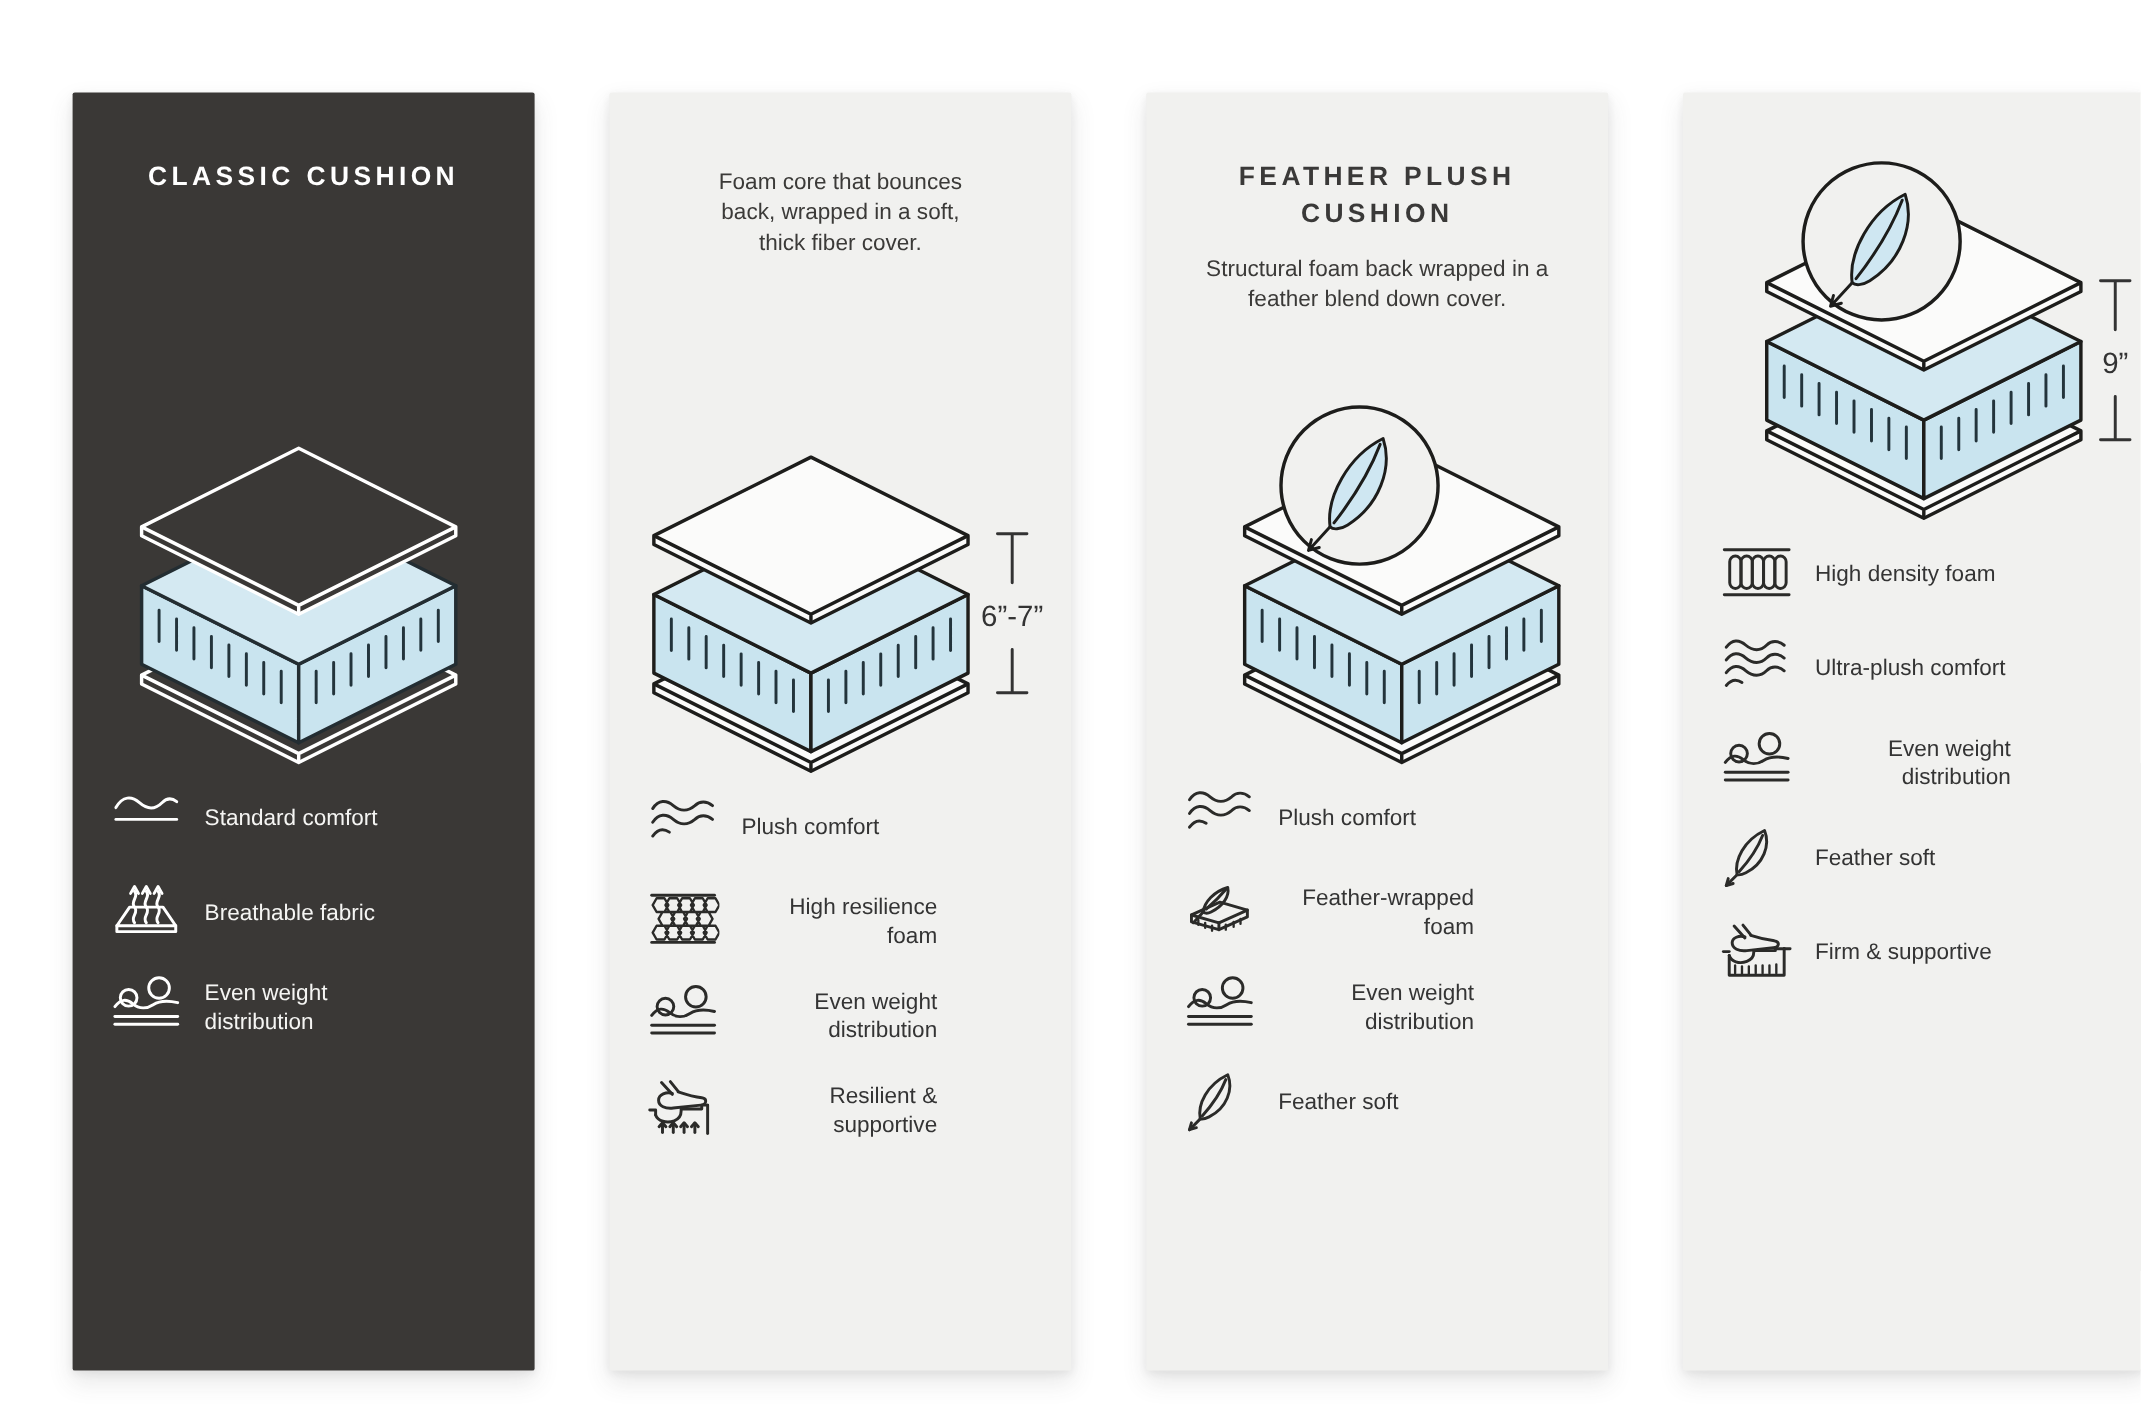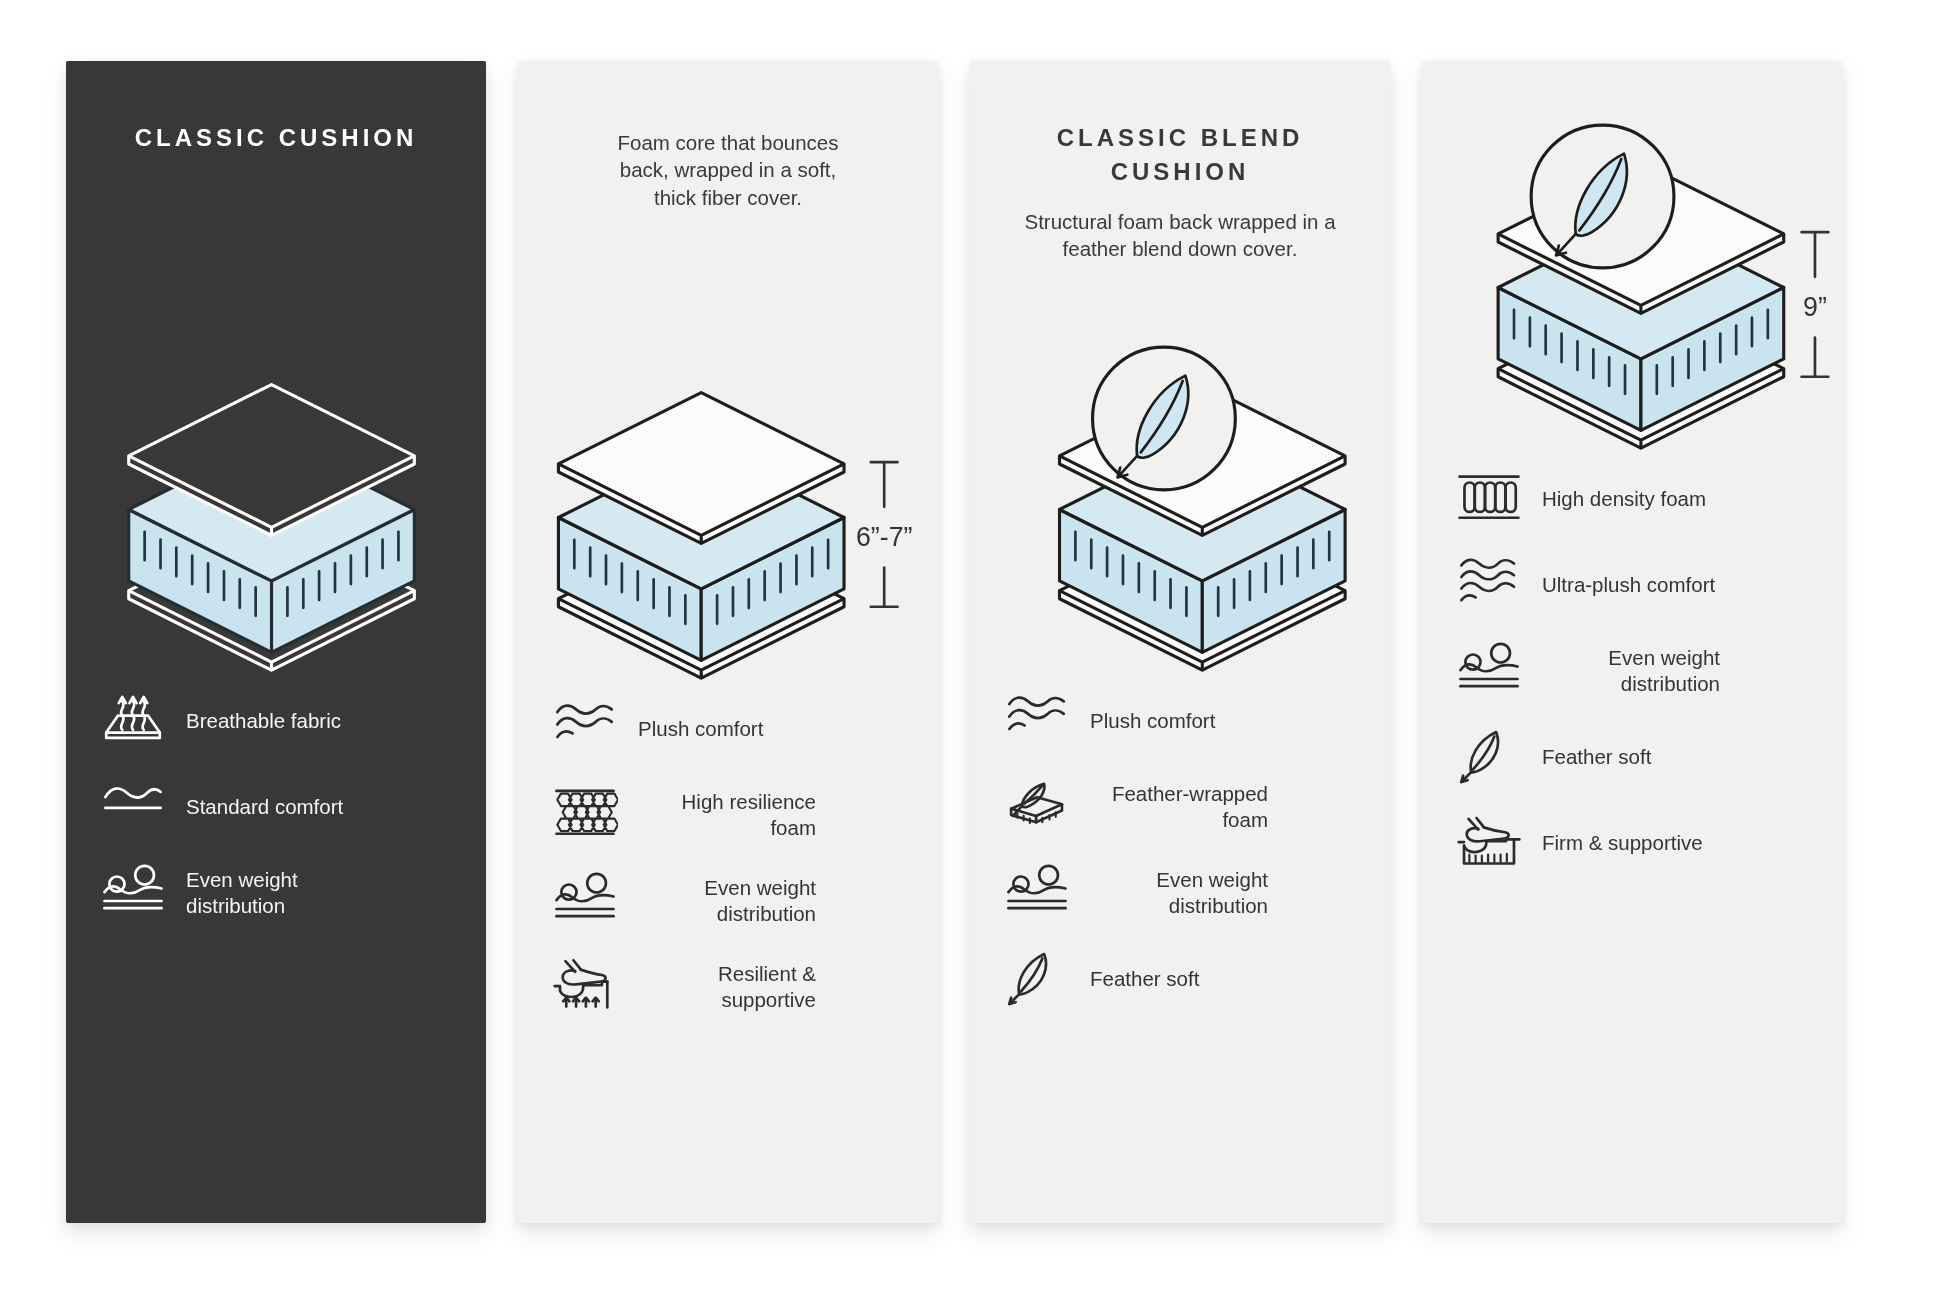--- a/index.html
+++ b/index.html
@@ -4,22 +4,22 @@
 <style>
   html,body{margin:0;padding:0;}
   body{
     width:1946px;height:1298px;
     background:#ffffff;
     font-family:"Liberation Sans", sans-serif;
     -webkit-font-smoothing:antialiased;
   }
   .panels{
     display:flex;
-    gap:32px;
-    padding:61px 64px 0 66px;
+    gap:68px;
+    padding:84px 64px 0 66px;
     box-sizing:border-box;
   }
   .panel{
     width:420px;
     height:1162px;
     flex:none;
     box-sizing:border-box;
     border-radius:2px;
     padding:48px 28px 0 28px;
     box-shadow:0 10px 22px rgba(70,70,70,.13), 0 3px 8px rgba(0,0,0,.06);
@@ -87,40 +87,40 @@
                 <path d="M160 0 L320 80 L320 89 L160 169 L0 89 L0 80 Z" fill="#3a3836" stroke="#ffffff" stroke-width="3.5" stroke-linejoin="round"></path>
                 <path d="M0 80 L160 160 L320 80 M160 160 V169" fill="none" stroke="#ffffff" stroke-width="3.5" stroke-linejoin="round"></path>
               </g>
             </g>
           </svg>
         </div>
         <ul class="features">
           <li class="feature">
             <span class="f-icon">
               <svg viewBox="0 0 74 64" fill="none" stroke="currentColor" stroke-width="3" stroke-linecap="round" stroke-linejoin="round">
+                <path d="M6 21 C13 9 22 9 30 16 C38 23 46 23 53 16 C58 11 63 11 68 15"></path>
+                <path d="M6 33 H68"></path>
+              </svg>
+            </span>
+            <span class="f-label">Standard comfort</span>
+          </li>
+          <li class="feature">
+            <span class="f-icon">
+              <svg viewBox="0 0 74 64" fill="none" stroke="currentColor" stroke-width="3" stroke-linecap="round" stroke-linejoin="round">
                 <path d="M7 45 L20 26 H54 L67 45 Z"></path>
                 <path d="M7 45 V51 H67 V45"></path>
                 <path d="M25 42 C20 36 30 32 25 26 C20 20 30 16 25 10"></path>
                 <path d="M21 12 L25 5 L29 12"></path>
                 <path d="M37 42 C32 36 42 32 37 26 C32 20 42 16 37 10"></path>
                 <path d="M33 12 L37 5 L41 12"></path>
                 <path d="M49 42 C44 36 54 32 49 26 C44 20 54 16 49 10"></path>
                 <path d="M45 12 L49 5 L53 12"></path>
               </svg>
             </span>
             <span class="f-label">Breathable fabric</span>
-          </li>
-          <li class="feature">
-            <span class="f-icon">
-              <svg viewBox="0 0 74 64" fill="none" stroke="currentColor" stroke-width="3" stroke-linecap="round" stroke-linejoin="round">
-                <path d="M6 21 C13 9 22 9 30 16 C38 23 46 23 53 16 C58 11 63 11 68 15"></path>
-                <path d="M6 33 H68"></path>
-              </svg>
-            </span>
-            <span class="f-label">Standard comfort</span>
           </li>
           <li class="feature">
             <span class="f-icon">
               <svg viewBox="0 0 74 64" fill="none" stroke="currentColor" stroke-width="3" stroke-linecap="round" stroke-linejoin="round">
                 <circle cx="19" cy="22" r="8.5"></circle>
                 <circle cx="50" cy="12" r="10.5"></circle>
                 <path d="M5 31 C11 23 17 23 23 28 C30 34 38 33 44 29 C52 24 61 25 69 27"></path>
                 <path d="M5 41 H69"></path>
                 <path d="M5 49 H69"></path>
               </svg>
@@ -207,21 +207,21 @@
                 <path d="M49 54 V45"></path>
                 <path d="M45.5 48 L49 44 L52.5 48"></path>
               </svg>
             </span>
             <span class="f-label">Resilient &amp; supportive</span>
           </li>
         </ul>
       </section>
       <section class="panel light">
         <header class="panel-header">
-          <h2 class="panel-title">CLASSIC BLEND CUSHION</h2>
+          <h2 class="panel-title">FEATHER PLUSH CUSHION</h2>
           <p class="panel-desc" style="max-width:330px">Structural foam back wrapped in a feather blend down cover.</p>
         </header>
         <div class="diagram">
           <svg viewBox="-75 -60 470 400">
             <g transform="translate(25 0)">
               <g>
                 <path d="M160 151 L320 231 L320 240 L160 320 L0 240 L0 231 Z" fill="#fbfbfa" stroke="#1d1d1b" stroke-width="3.5" stroke-linejoin="round"></path>
                 <path d="M0 231 L160 311 L320 231 M160 311 V320" fill="none" stroke="#1d1d1b" stroke-width="3.5" stroke-linejoin="round"></path>
               </g>
               <g>

